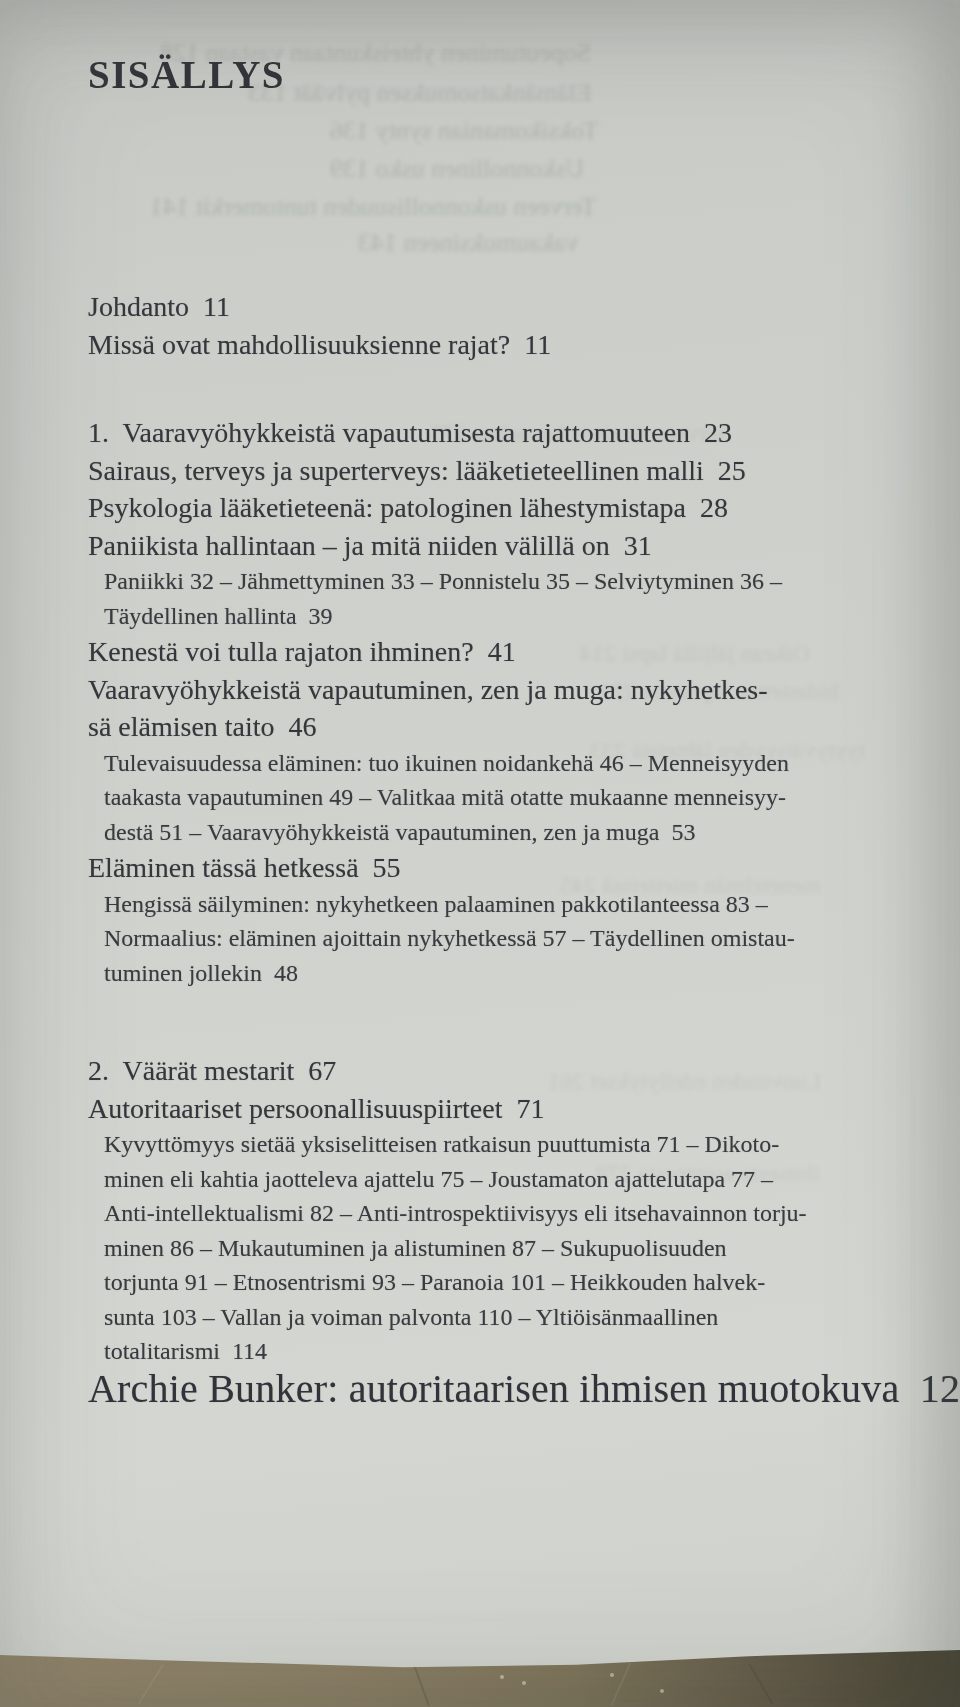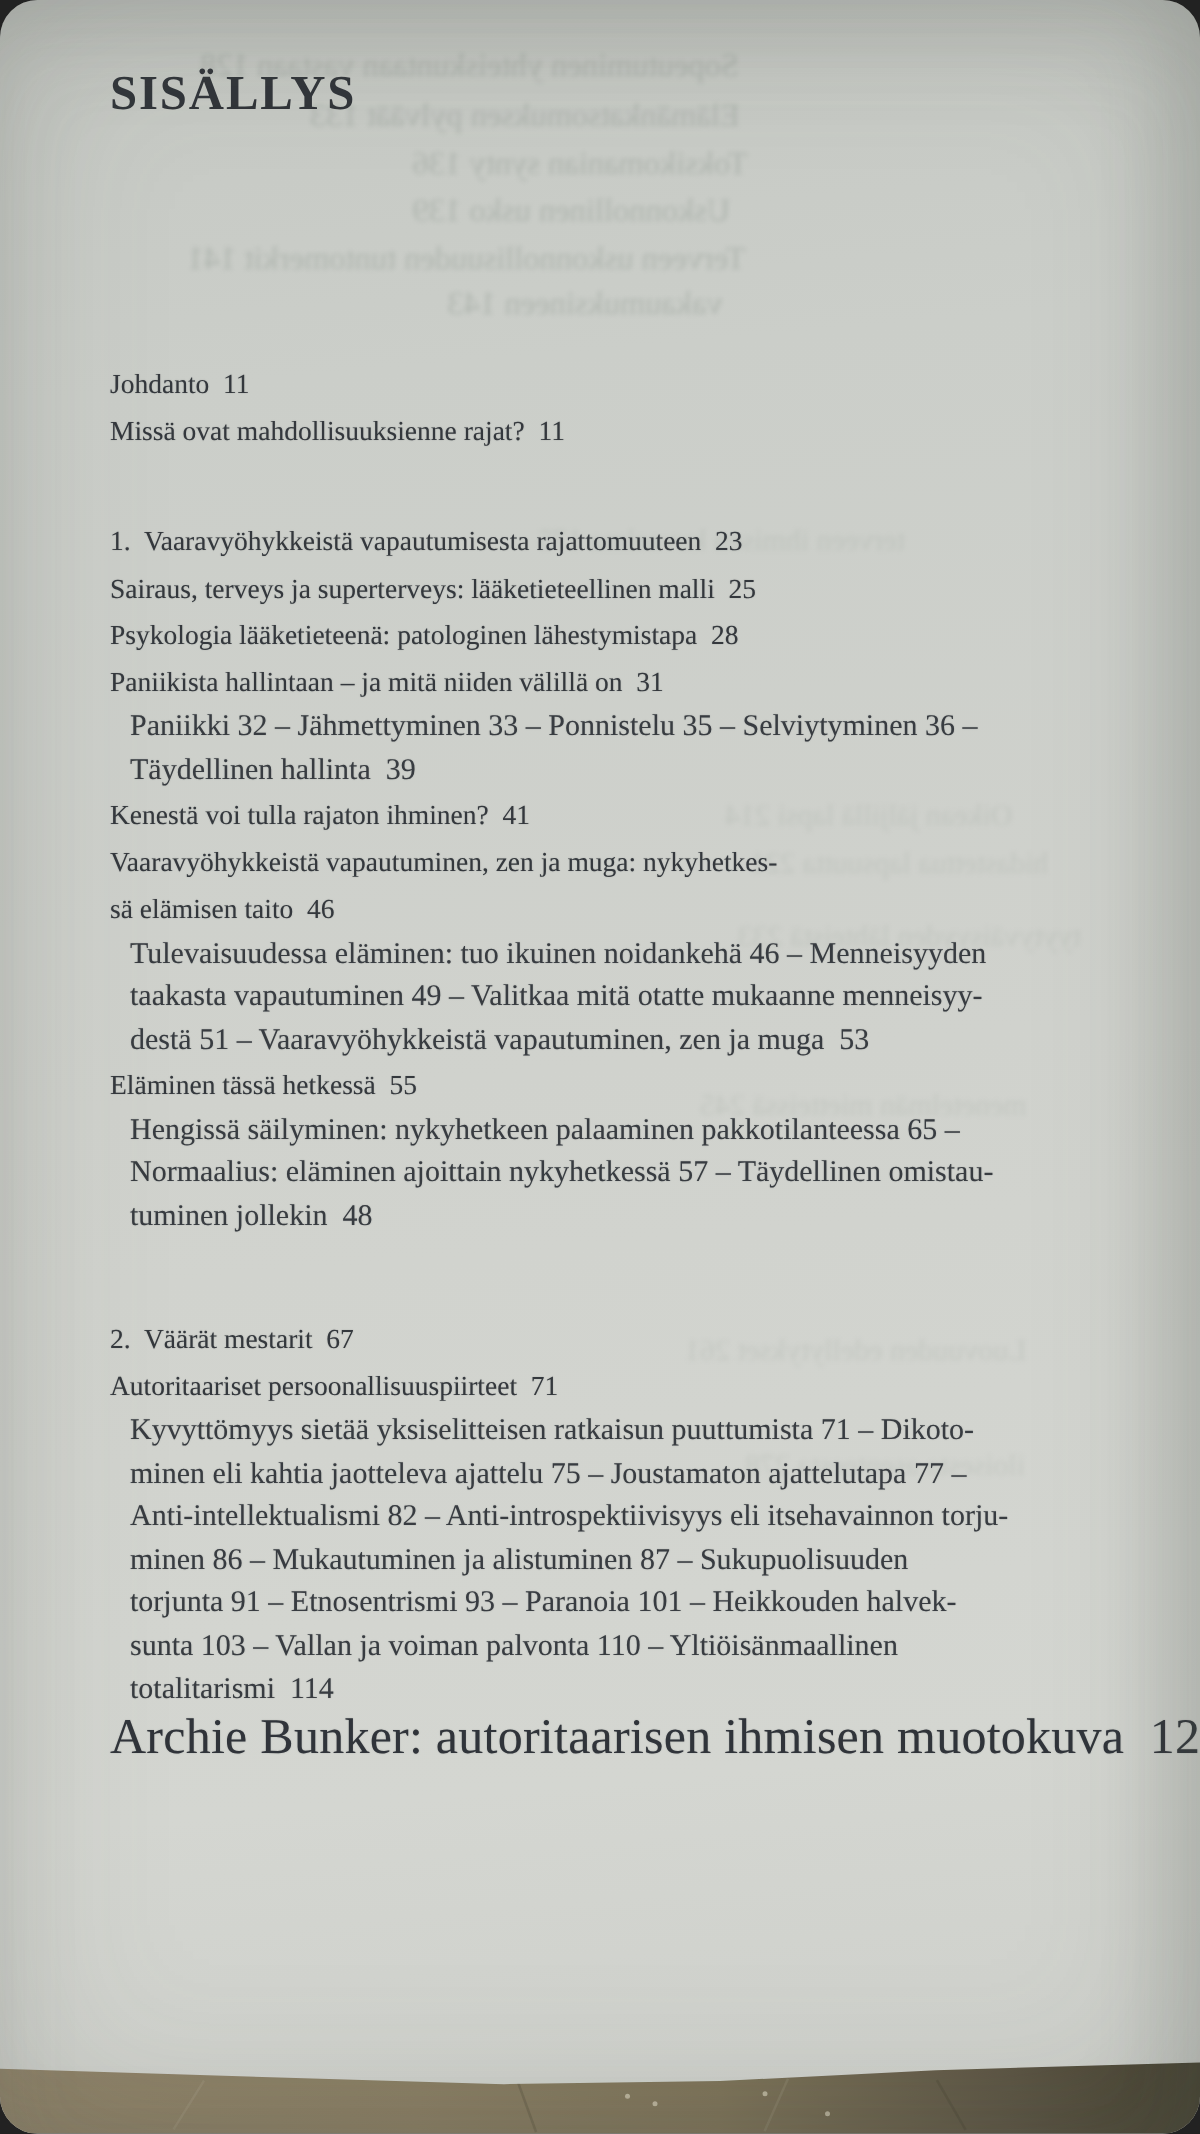--- a/index.html
+++ b/index.html
@@ -4,21 +4,20 @@
 <style>
   html, body { margin: 0; padding: 0; background: #222; }
   .frame {
     position: relative;
     width: 960px;
     height: 1707px;
     overflow: hidden;
     background: linear-gradient(175deg, #c5c8c3 0%, #cbcec9 18%, #d0d2cd 50%, #d4d6d1 82%, #cdcfca 100%);
     font-family: "Liberation Serif", serif;
     color: #34383d;
-    border-radius: 30px;
   }
   .vignette {
     position: absolute; inset: 0; pointer-events: none;
     box-shadow: inset 0 0 140px rgba(88, 94, 87, 0.20),
                 inset -34px 0 60px rgba(70, 76, 70, 0.13),
                 inset 0 40px 70px rgba(95, 100, 94, 0.10);
   }
   .page-title {
     position: absolute;
     left: 88px; top: 52px;
@@ -31,21 +30,21 @@
   .toc {
     position: absolute;
     left: 88px; top: 288px;
     width: 852px;
   }
   .line {
     white-space: pre;
     color: #34383d;
     text-shadow: 0 0 1px rgba(52, 56, 61, 0.35);
   }
-  .entry { font-size: 22px; line-height: 37.5px; }
+  .entry { font-size: 28px; line-height: 37.5px; }
   .italic { }
   .sub { font-size: 24px; line-height: 34.5px; padding-left: 16px; color: #383c41; }
   .large { font-size: 40px; line-height: 40px; letter-spacing: 0.2px; color: #30343a; }
   .gap-a { margin-top: 51px; }
   .gap-b { margin-top: 62px; }
 
   .ghost-layer { position: absolute; inset: 0; pointer-events: none; }
   .ghost-line {
     position: absolute;
     transform: scaleX(-1);
@@ -113,21 +112,21 @@
       <div class="line entry">Paniikista hallintaan – ja mitä niiden välillä on  31</div>
       <div class="line sub">Paniikki 32 – Jähmettyminen 33 – Ponnistelu 35 – Selviytyminen 36 –</div>
       <div class="line sub">Täydellinen hallinta  39</div>
       <div class="line entry">Kenestä voi tulla rajaton ihminen?  41</div>
       <div class="line entry">Vaaravyöhykkeistä vapautuminen, zen ja muga: nykyhetkes-</div>
       <div class="line entry">sä elämisen taito  46</div>
       <div class="line sub">Tulevaisuudessa eläminen: tuo ikuinen noidankehä 46 – Menneisyyden</div>
       <div class="line sub">taakasta vapautuminen 49 – Valitkaa mitä otatte mukaanne menneisyy-</div>
       <div class="line sub">destä 51 – Vaaravyöhykkeistä vapautuminen, zen ja muga  53</div>
       <div class="line entry">Eläminen tässä hetkessä  55</div>
-      <div class="line sub">Hengissä säilyminen: nykyhetkeen palaaminen pakkotilanteessa 65 –</div>
+      <div class="line sub">Hengissä säilyminen: nykyhetkeen palaaminen pakkotilanteessa 83 –</div>
       <div class="line sub">Normaalius: eläminen ajoittain nykyhetkessä 57 – Täydellinen omistau-</div>
       <div class="line sub">tuminen jollekin  48</div>
       <div class="line entry italic gap-b">2.  Väärät mestarit  67</div>
       <div class="line entry">Autoritaariset persoonallisuuspiirteet  71</div>
       <div class="line sub">Kyvyttömyys sietää yksiselitteisen ratkaisun puuttumista 71 – Dikoto-</div>
       <div class="line sub">minen eli kahtia jaotteleva ajattelu 75 – Joustamaton ajattelutapa 77 –</div>
       <div class="line sub">Anti-intellektualismi 82 – Anti-introspektiivisyys eli itsehavainnon torju-</div>
       <div class="line sub">minen 86 – Mukautuminen ja alistuminen 87 – Sukupuolisuuden</div>
       <div class="line sub">torjunta 91 – Etnosentrismi 93 – Paranoia 101 – Heikkouden halvek-</div>
       <div class="line sub">sunta 103 – Vallan ja voiman palvonta 110 – Yltiöisänmaallinen</div>

